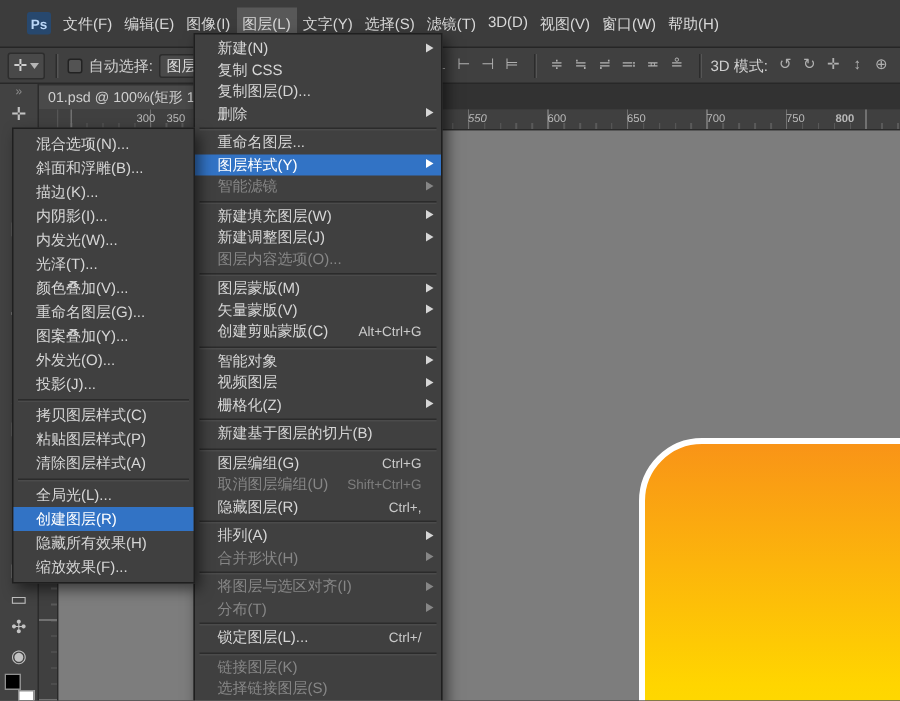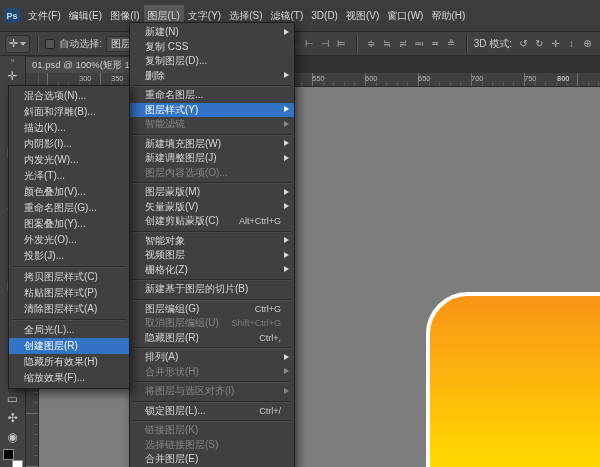--- a/index.html
+++ b/index.html
@@ -1,21 +1,21 @@
 <!DOCTYPE html>
 <html style="--accent: #3273c5;"><head>
 <meta charset="utf-8">
 <style>
   *{box-sizing:border-box;margin:0;padding:0}
   html,body{width:600px;height:467px;overflow:hidden}
   body{font-family:"Liberation Sans","DejaVu Sans",sans-serif;font-size:10px;color:#d8d8d8;background:#333}
   #stage{position:relative;width:600px;height:467px;overflow:hidden;background:#3d3d3d}
 
   
-  .menubar{display:flex;align-items:center;height:32px;background:#3c3c3c;border-bottom:1px solid #262626;padding-left:2px}
+  .menubar{display:flex;align-items:center;height:32px;background:#3c3c3c;border-bottom:1px solid #262626;padding-left:16px}
   .ps-logo{width:16px;height:15px;background:#27486e;color:#bcd8f8;font-weight:bold;font-size:9px;display:flex;align-items:center;justify-content:center;border-radius:2px;margin:0 4px 0 2px}
   .mb-item{padding:4px 4px;font-size:10px;white-space:nowrap;cursor:default}
   .mb-item.highlight{background:#585858}
 
   
   .optionsbar{display:flex;align-items:center;height:24px;background:#404040;border-bottom:1px solid #282828;padding:0 5px;gap:4px}
   .tool-preset{display:flex;align-items:center;gap:2px;background:#494949;border:1px solid #2d2d2d;height:18px;padding:0 3px;border-radius:2px}
   .ob-glyph{font-size:11px;color:#cfcfcf}
   .caret{width:0;height:0;border-left:3px solid transparent;border-right:3px solid transparent;border-top:4px solid #b5b5b5}
   .ob-sep{width:1px;height:16px;background:#2c2c2c;box-shadow:1px 0 0 #555;margin:0 3px}
@@ -276,21 +276,21 @@
       <div class="tabbar">
         <div class="tab">
           <span>01.psd @ 100%(矩形 1, RGB/8)</span>
           <span class="tab-close">×</span>
         </div>
       </div>
       <div class="rulerrow">
         <div class="ruler-corner"></div>
         <div class="h-ruler">
 
-        <span class="ruler-num" style="left: 8px; padding-left: 32px;">300</span>
+        <span class="ruler-num" style="left: 20px; padding-left: 32px;">300</span>
             <span class="ruler-num" style="left: 72px;">350</span>
             <span class="ruler-num" style="left: 114px;">400</span>
             <span class="ruler-num" style="left: 167px;">450</span>
             <span class="ruler-num" style="left: 220px;">500</span>
             <span class="ruler-num" style="left: 273px; font-style: italic;">550</span>
             <span class="ruler-num" style="left: 326px;">600</span>
             <span class="ruler-num" style="left: 379px;">650</span>
             <span class="ruler-num" style="left: 432px;">700</span>
             <span class="ruler-num" style="left: 485px;">750</span>
             <span class="ruler-num" style="left: 518px; font-weight: bold;">800</span>
@@ -455,20 +455,24 @@
       <div class="menu-row separator">
         <span class="mi-label"></span>
         <span class="mi-shortcut"></span>
       </div>
 
       <div class="menu-row disabled has-sub">
         <span class="mi-label">将图层与选区对齐(I)</span>
         <span class="mi-shortcut"></span>
       </div>
 
+      <div class="menu-row disabled has-sub">
+        <span class="mi-label">分布(T)</span>
+        <span class="mi-shortcut"></span>
+      </div>
 
       <div class="menu-row separator">
         <span class="mi-label"></span>
         <span class="mi-shortcut"></span>
       </div>
 
       <div class="menu-row">
         <span class="mi-label">锁定图层(L)...</span>
         <span class="mi-shortcut">Ctrl+/</span>
       </div>

